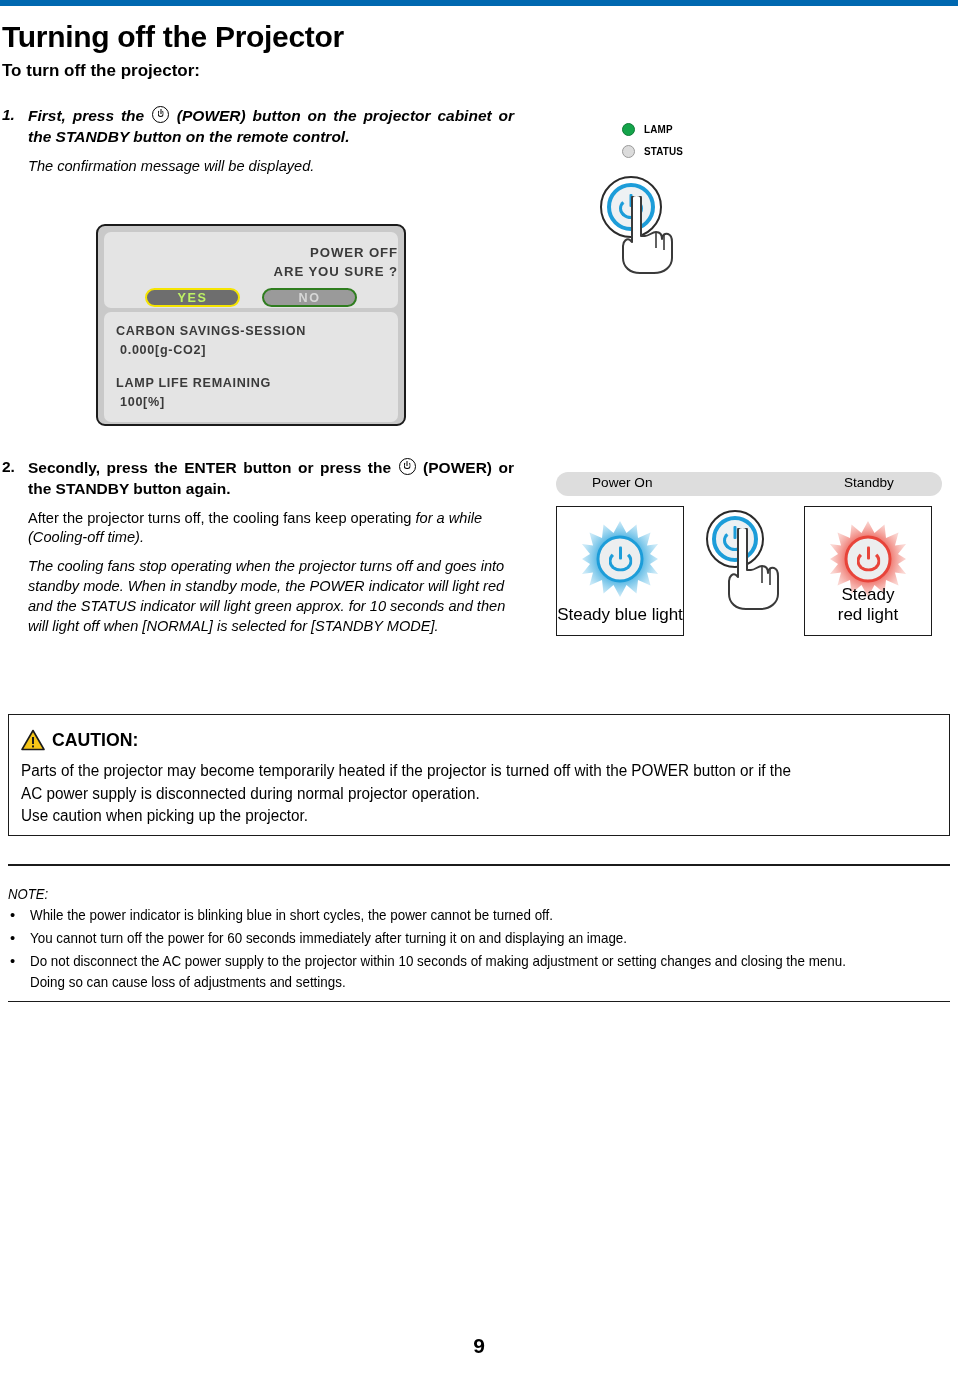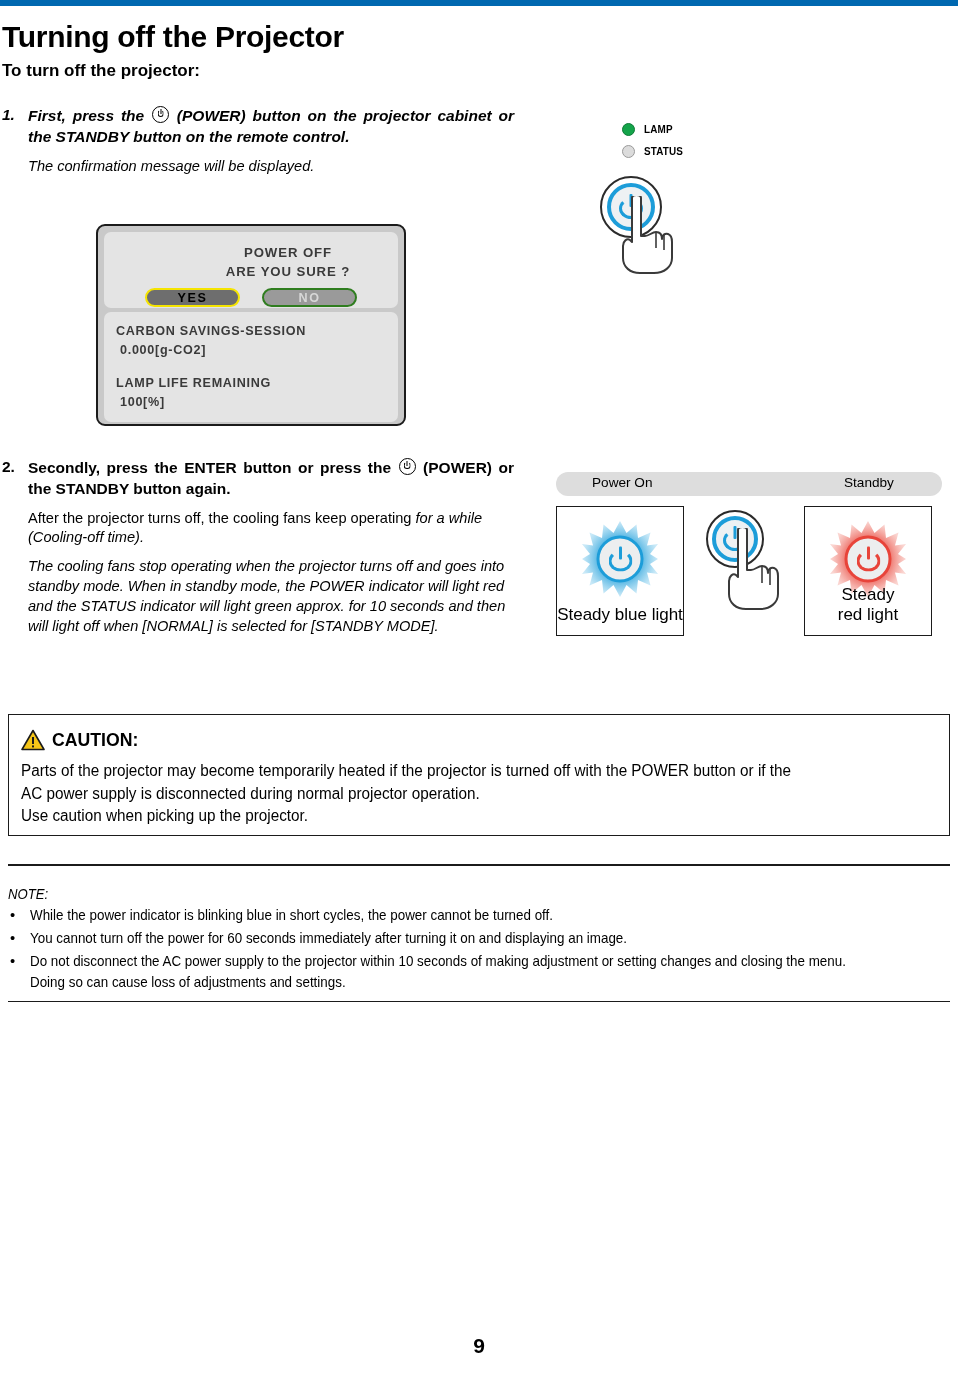--- a/index.html
+++ b/index.html
@@ -130,21 +130,21 @@
     height: 76px;
     padding: 12px 0 0 0;
     text-align: center;
   }
   .osd-line {
     font-size: 13.2px;
     letter-spacing: 0.9px;
     color: #3a3a3a;
     font-weight: bold;
     line-height: 1.42;
-    text-align: center;
+    text-align: right;
     padding-left: 74px;
   }
   .osd-btns {
     margin-top: 7px;
     display: flex;
     justify-content: center;
     gap: 22px;
   }
   .osd-btn {
     width: 95px; height: 19px;
@@ -153,21 +153,21 @@
     font-weight: bold;
     letter-spacing: 1.6px;
     display: flex;
     align-items: center;
     justify-content: center;
     box-sizing: border-box;
   }
   .osd-btn.yes {
     background: #6e6e6e;
     border: 2px solid #f5e400;
-    color: #000000;
+    color: #bef264;
   }
   .osd-btn.no {
     background: #9a9a9a;
     border: 2px solid #2f7d1f;
     color: #d7d7d7;
   }
   .osd-bottom {
     height: 110px;
     margin-top: 4px;
     padding: 10px 10px 0 12px;

